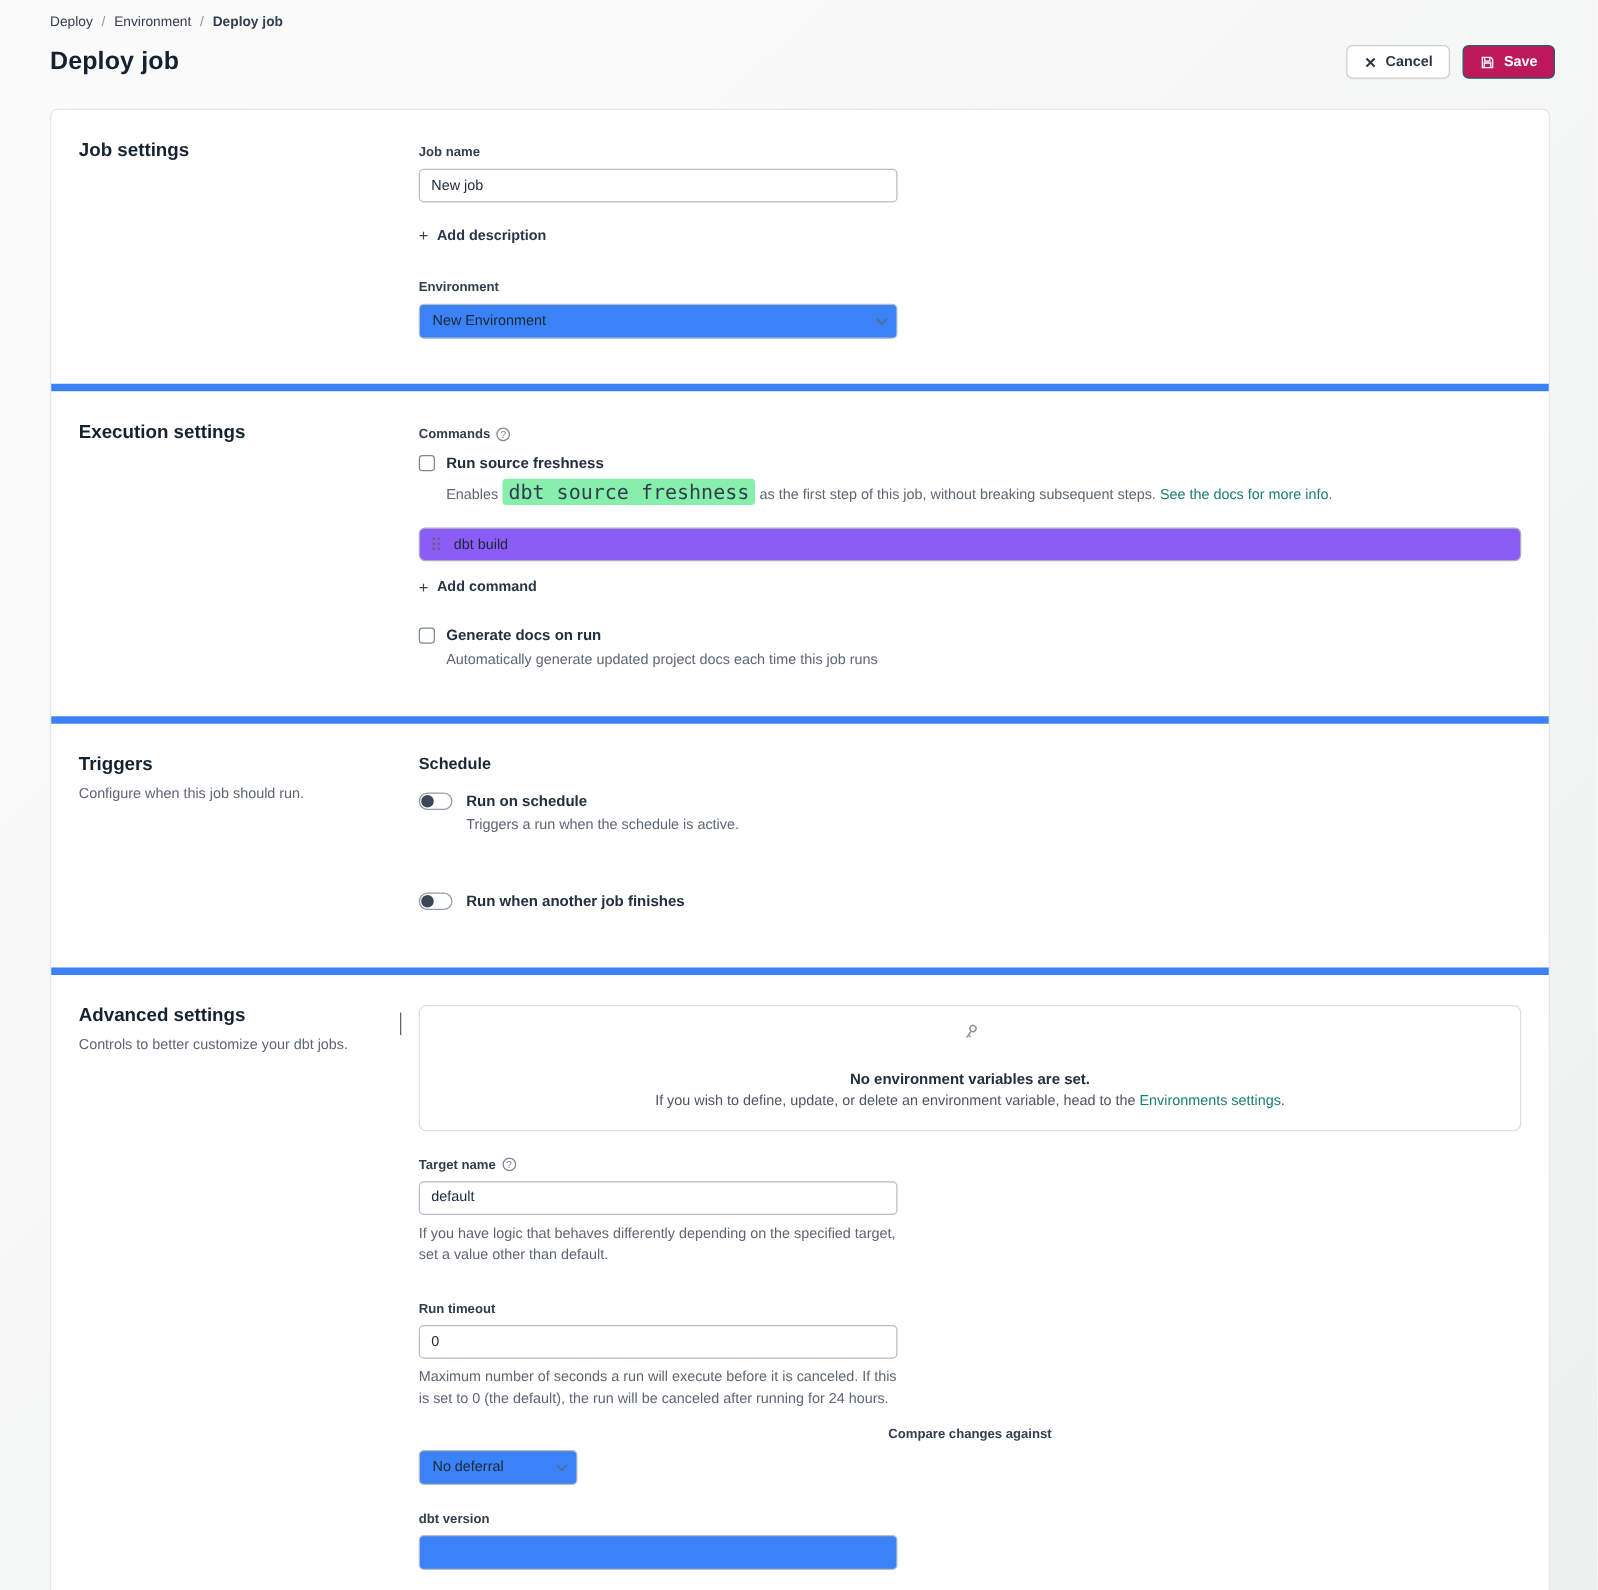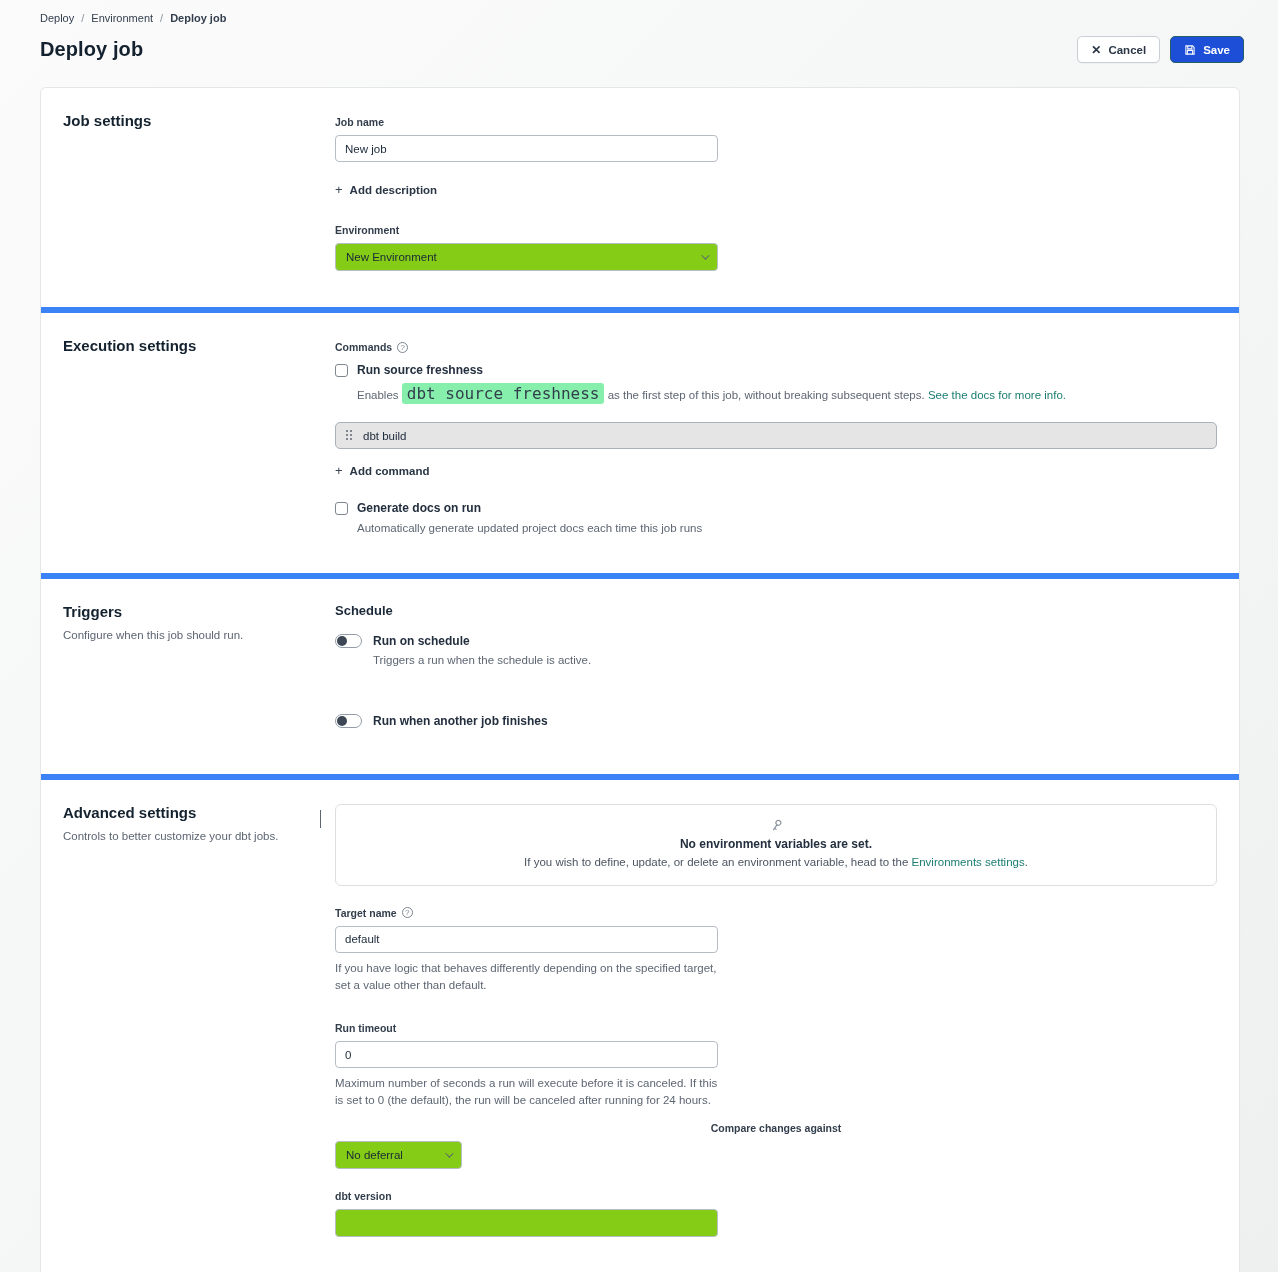--- a/index.html
+++ b/index.html
@@ -18,21 +18,21 @@
   .titlerow { display: flex; justify-content: space-between; align-items: center; padding: 12px 34px 0 40px; }
   .page-title { font-size: 20px; font-weight: 700; color: #14222f; letter-spacing: 0.1px; }
   .actions { display: flex; gap: 10px; }
   .btn {
     display: inline-flex; align-items: center; gap: 7px;
     height: 27px; padding: 0 13px; border-radius: 5px;
     font-size: 11.5px; font-weight: 600; cursor: pointer;
     border: 1px solid transparent;
   }
   .btn-secondary { background: #ffffff; border-color: #c9cfd5; color: #2a3645; box-shadow: 0 1px 1px rgba(0,0,0,0.03); }
-  .btn-primary { background: #1d4ed8; border-color: #245f66; color: #ffffff; }
+  .btn-primary { background: #be185d; border-color: #245f66; color: #ffffff; }
   .xicon { font-size: 12px; line-height: 1; color: #2a3645; }
   .btn-primary svg { display: block; }
 
   
   .card {
     margin: 24px 38px 0 40px;
     background: #ffffff;
     border: 1px solid #e4e6e8;
     border-radius: 6px;
     box-shadow: 0 1px 2px rgba(0,0,0,0.02);
@@ -53,21 +53,21 @@
   .text-input {
     margin-top: 5px; height: 27px; width: 383px;
     border: 1px solid #b6bdc5; border-radius: 4px;
     padding: 0 9px; font-size: 11.5px; color: #1b2838;
     font-family: "Liberation Sans", sans-serif; background: #fff;
     display: block;
   }
   .select-box {
     margin-top: 5px; height: 28px; width: 383px;
     border: 1px solid #b6bdc5; border-radius: 4px;
-    padding: 0 10px; font-size: 11.5px; color: #1b2838; background: #84cc16;
+    padding: 0 10px; font-size: 11.5px; color: #1b2838; background: #3b82f6;
     display: flex; align-items: center; justify-content: space-between; cursor: pointer;
   }
   .chev { width: 6px; height: 6px; border-right: 1.4px solid #5c6670; border-bottom: 1.4px solid #5c6670; transform: rotate(45deg) translateY(-2px); flex-shrink: 0; }
   .helper { font-size: 11.5px; color: #5d6673; margin-top: 7px; line-height: 1.5; }
   .helper.narrow { max-width: 390px; }
   .add-link { display: inline-flex; align-items: center; gap: 7px; font-size: 11.5px; font-weight: 600; color: #2a3645; cursor: pointer; }
   .plus { font-size: 13px; font-weight: 400; color: #3a4553; }
 
   
   .check-row { display: flex; align-items: flex-start; gap: 9px; }
@@ -79,21 +79,21 @@
   .check-help { font-size: 11.5px; color: #5d6673; margin: 5px 0 0 22px; line-height: 1.5; }
   .code-chip {
     font-family: "DejaVu Sans Mono", monospace; font-size: 16px;
     background: #86efac; border-radius: 3px; padding: 1px 5px; color: #333e4c;
   }
   .inline-link { color: #1a7d72; cursor: pointer; }
 
   
   .command-row {
     margin-top: 16px; height: 27px; width: 100%;
-    border: 1px solid #aab1ba; border-radius: 5px; background: #e5e5e5;
+    border: 1px solid #aab1ba; border-radius: 5px; background: #8b5cf6;
     display: flex; align-items: center; gap: 10px; padding: 0 10px;
   }
   .grip { width: 7px; height: 11px; position: relative; cursor: grab; flex-shrink: 0; }
   .grip::before {
     content: ""; position: absolute; top: 0; left: 0;
     width: 2px; height: 2px; border-radius: 50%; background: #5c6670;
     box-shadow: 0 4px 0 #5c6670, 0 8px 0 #5c6670, 4px 0 0 #5c6670, 4px 4px 0 #5c6670, 4px 8px 0 #5c6670;
   }
   .command-text { font-size: 11.5px; color: #1b2838; }
 
@@ -110,21 +110,21 @@
   }
   .toggle-label { font-size: 12px; font-weight: 700; color: #232f3e; cursor: pointer; text-align: center; }
   .toggle-help { font-size: 11.5px; color: #5d6673; margin: 4px 0 0 38px; line-height: 1.5; }
 
   
   .collapse-chev { position: absolute; top: 6px; right: 14px; cursor: pointer; }
   .env-panel {
     border: 1px solid #dcdfe2; border-radius: 6px; background: #fff;
     text-align: center; padding: 13px 20px 17px 20px;
   }
-  .env-title { font-size: 12px; font-weight: 700; color: #232f3e; margin-top: 0; }
+  .env-title { font-size: 12px; font-weight: 700; color: #232f3e; margin-top: 18px; }
   .env-text { font-size: 11.5px; color: #4c5562; margin-top: 5px; }
   .field-block { margin-top: 17px; }
   .select-narrow { width: 127px; }
 
   .spacer-8 { height: 8px; } .spacer-12 { height: 12px; }
   .spacer-18 { height: 18px; } .spacer-22 { height: 22px; } .spacer-28 { height: 28px; }
 </style>
 </head>
 <body>
 

